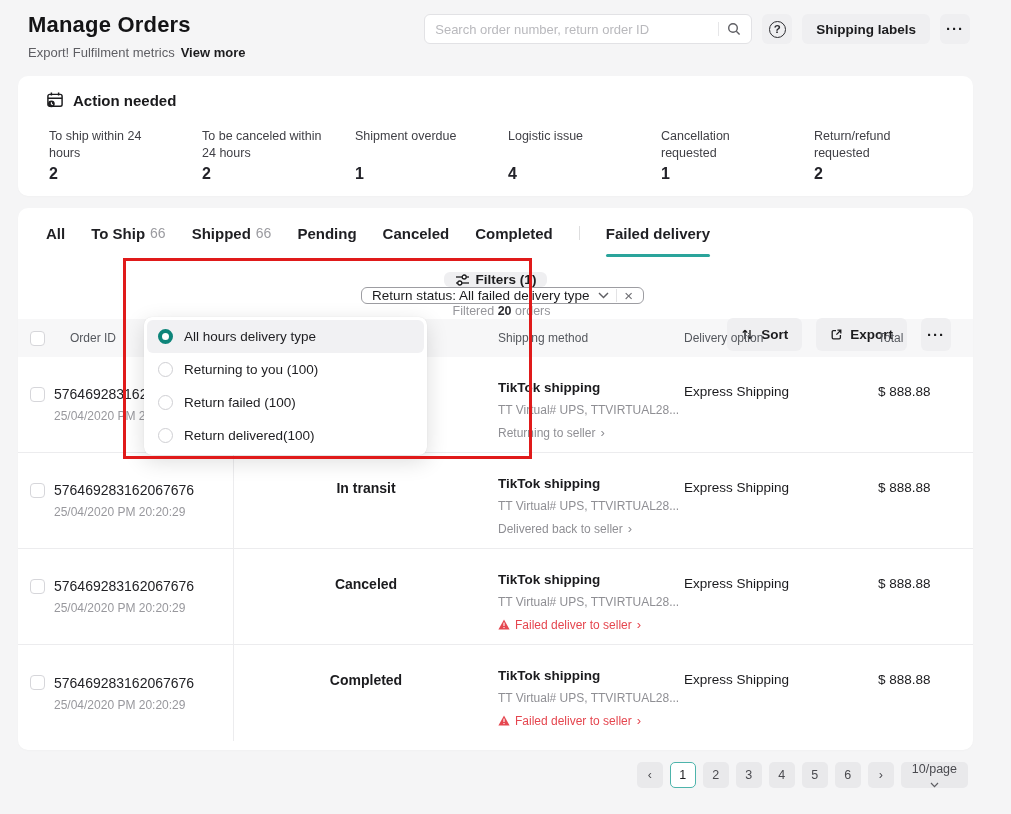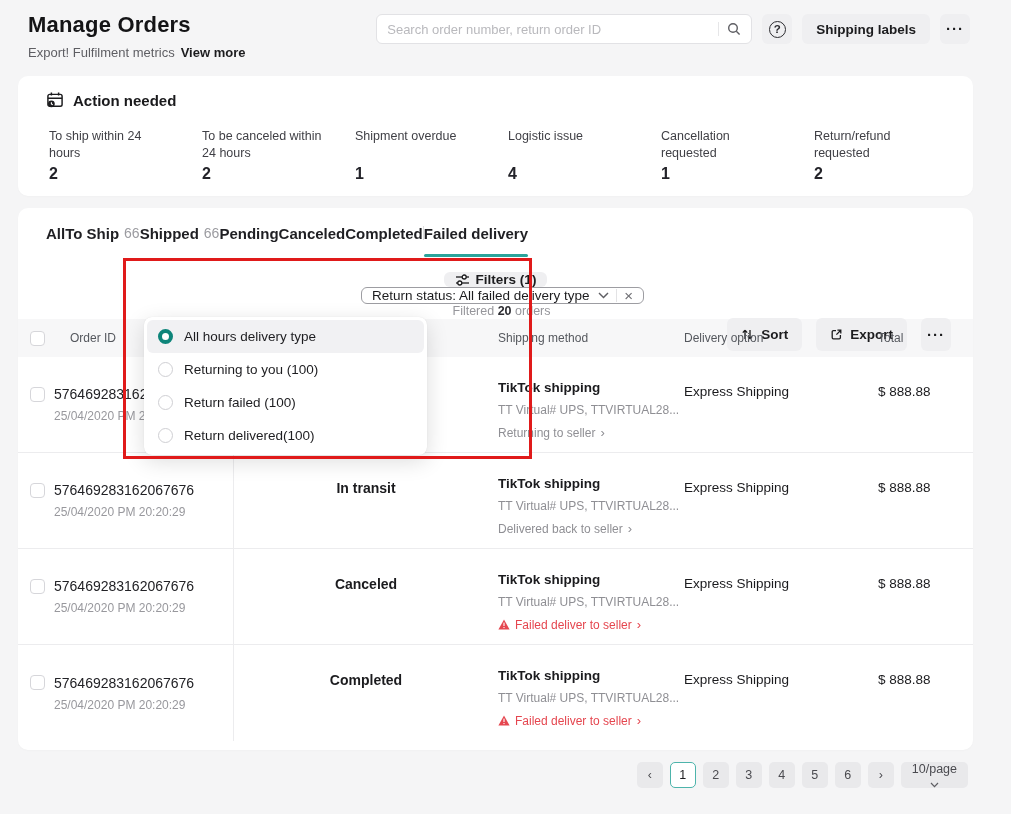--- a/index.html
+++ b/index.html
@@ -10,21 +10,21 @@
     color:#1c1c1e;
     position:relative;
     overflow:hidden;
   }
   
   .top-header { position:relative; height:70px; padding:12px 0 0 28px; }
   .page-title { font-size:22px; font-weight:700; color:#141416; letter-spacing:.2px; }
   .sub-row { margin-top:7px; font-size:13px; color:#5e5e63; }
   .view-more { color:#1c1c1e; font-weight:700; margin-left:6px; cursor:pointer; }
   .hdr-right { position:absolute; top:14px; right:41px; display:flex; gap:10px; align-items:center; }
-  .search-box { width:376px; height:30px; background:#fff; border:1px solid #e2e2e5; border-radius:6px;
+  .search-box { width:328px; height:30px; background:#fff; border:1px solid #e2e2e5; border-radius:6px;
     display:flex; align-items:center; padding:0 10px; }
   .search-box input { border:none; outline:none; flex:1; font-size:13px; color:#333; background:transparent;
     font-family:"Liberation Sans", sans-serif; }
   .search-box input::placeholder { color:#b9b9bd; }
   .search-div { width:1px; height:14px; background:#e6e6e8; margin:0 8px; }
   .gbtn { height:30px; background:#efeff1; border:none; border-radius:6px; font-size:13.5px; font-weight:700;
     color:#1c1c1e; display:flex; align-items:center; justify-content:center; padding:0 14px; cursor:pointer;
     font-family:"Liberation Sans", sans-serif; gap:7px; }
   .icon-btn { width:30px; padding:0; }
   .q-circle { width:17px; height:17px; border:1.4px solid #2c2c30; border-radius:50%; font-size:11.5px;
@@ -35,21 +35,21 @@
   
   .action-card { margin-top:6px; height:120px; padding:15px 28px 0 28px; }
   .an-title-row { display:flex; align-items:center; gap:9px; font-size:15px; font-weight:700; color:#1a1a1c; }
   .metrics { display:flex; margin-top:19px; }
   .metric { width:153px; padding-left:3px; flex:none; }
   .metric:last-child { width:160px; }
   .metric-label { font-size:12.5px; color:#3f3f45; line-height:17px; min-height:34px; max-width:125px; }
   .metric-value { font-size:16px; font-weight:700; color:#232329; margin-top:3px; }
   
   .main-card { margin-top:12px; height:542px; position:relative; }
-  .tabs { display:flex; align-items:center; padding-left:28px; height:50px; }
+  .tabs { display:flex; align-items:center; gap:26px; padding-left:28px; height:50px; }
   .tab { position:relative; height:100%; display:flex; align-items:center; gap:5px; font-size:15px;
     font-weight:700; color:#1f1f23; cursor:pointer; }
   .tab .cnt { color:#9b9ba0; font-weight:400; font-size:14px; }
   .tab.active::after { content:""; position:absolute; left:0; right:0; bottom:1px; height:3px;
     background:#2aa49b; border-radius:2px; }
   .tab-sep { width:1px; height:14px; background:#dededf; }
   
   .toolbar { display:flex; align-items:center; margin-top:14px; padding:0 22px; height:33px;flex-direction:column; }
   .filters-btn { height:33px; padding:0 11px; }
   .chip { margin-left:14px; height:33px; width:283px; border:1px solid #9d9da2; border-radius:6px;

